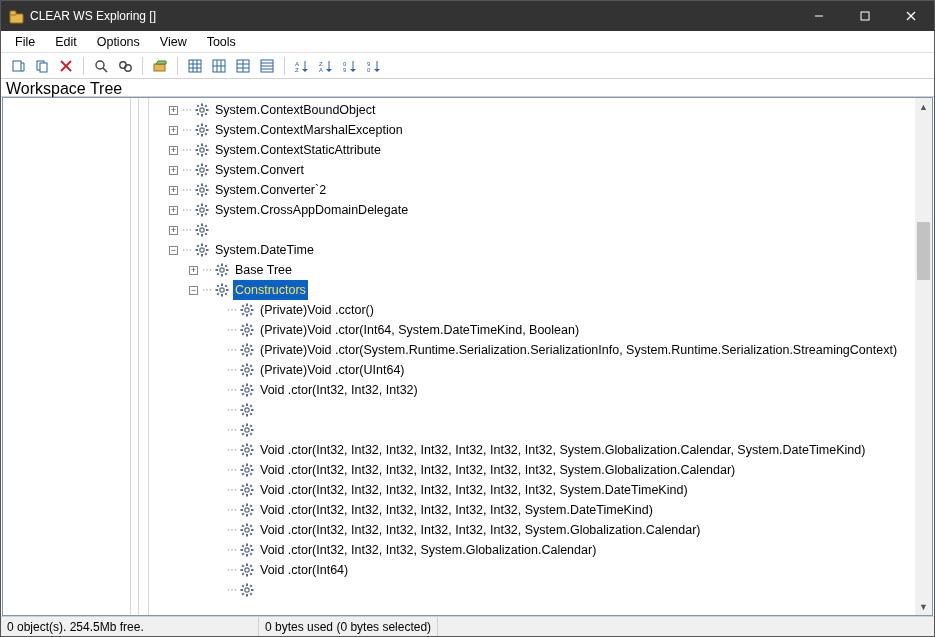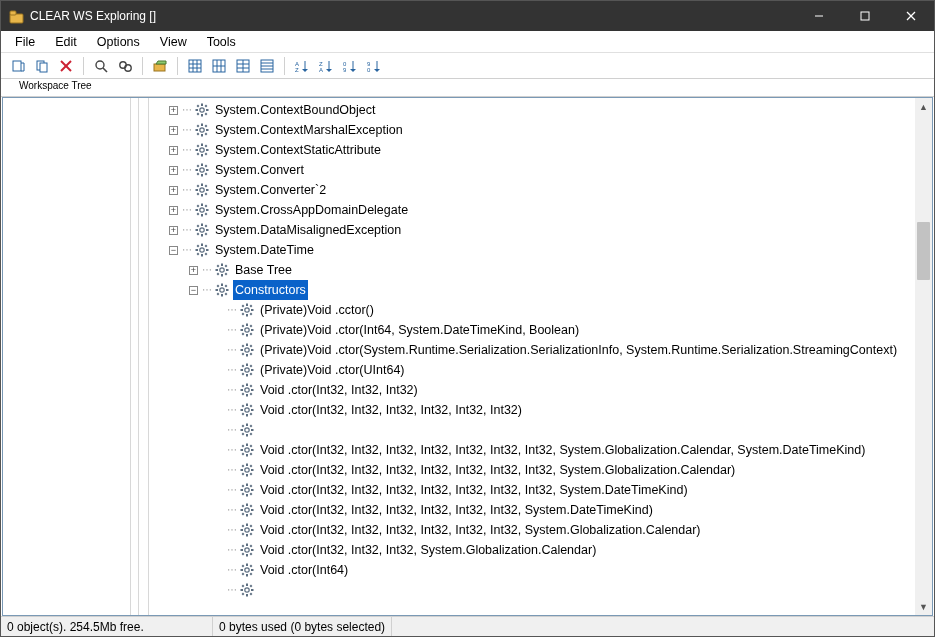--- a/index.html
+++ b/index.html
@@ -11,46 +11,46 @@
   .winbtns { display: flex; height: 100%; }
   .winbtn { width: 46px; display:flex; align-items:center; justify-content:center; color:#fff; font-size:11px; font-family: "Segoe UI Symbol", sans-serif; }
   
   .menubar { height: 22px; background:#fff; display:flex; align-items:center; padding: 7px 4px; font-size:12.5px; border-bottom:1px solid #e0e0e0; }
   .menuitem { padding: 2px 10px; }
   
   .toolbar { height: 26px; background:#fff; display:flex; align-items:center; padding:0 6px; gap:2px; border-bottom:1px solid #d0d0d0; }
   .tbtn { width:22px; height:22px; display:flex; align-items:center; justify-content:center; border-radius:2px; }
   .tsep { width:1px; height:18px; background:#d0d0d0; margin:0 4px; }
   
-  .panel-label { height:18px; font-size:10px; padding:1px 18px; background:#fff; border-bottom:1px solid #d0d0d0; }
+  .panel-label { height:18px; font-size:16px; padding:1px 5px; background:#fff; border-bottom:1px solid #d0d0d0; }
   
   .tree-area { position:relative; height: calc(637px - 30px - 22px - 26px - 18px - 20px - 2px); background:#fff; border:1px solid #7a99b5; margin:0 1px; overflow:hidden; }
   .tree-scroll { position:absolute; right:0; top:0; bottom:0; width:17px; background:#f0f0f0; }
   .tree-scroll .thumb { position:absolute; left:2px; right:2px; top:124px; height:58px; background:#c2c2c2; border-radius:1px; }
   .tree-scroll .arrow { position:absolute; left:0; right:0; height:17px; display:flex; align-items:center; justify-content:center; font-size:9px; color:#555; }
   .tree-scroll .arrow.up { top:0; }
   .tree-scroll .arrow.down { bottom:0; }
   
   .tree-body { position:absolute; left:0; right:17px; top:0; bottom:0; overflow:visible; }
   .vgutter { position:absolute; top:0; bottom:0; background:#fff; border-right:1px solid #d8d8d8; }
   .vg1 { left:0; width:128px; }
   .vg2 { left:128px; width:8px; }
   .vg3 { left:136px; width:10px; }
   
   .tree-rows { position:absolute; left:146px; right:0; top:2px; font-size:12.5px; line-height:20px; color:#000; }
   .row { display:flex; align-items:center; height:20px; white-space:nowrap; gap:4px; }
   .toggle { width:9px; height:9px; border:1px solid #888; display:flex; align-items:center; justify-content:center; font-size:9px; line-height:1; color:#444; background:#fff; flex:0 0 auto; }
   .dots { color:#999; font-size:10px; letter-spacing:-1px; }
   .gear { display:inline-flex; width:14px; height:14px; align-items:center; justify-content:center; flex:0 0 auto; }
   .lbl { padding:0 2px; }
-  .lbl.selected { background:#0a62c9; color:#ffffff; }
+  .lbl.selected { background:#0a62c9; color:#fde047; }
   
   .statusbar { height:20px; background:#f0f0f0; display:flex; align-items:center; font-size:12px; border-top:1px solid #d0d0d0; }
   .statusbar .cell { padding:0 6px; height:100%; display:flex; align-items:center; border-right:1px solid #d0d0d0; }
-  .statusbar .cell.left { width:212px; }
+  .statusbar .cell.left { width:258px; }
 </style>
 </head>
 <body>
 
 <div class="titlebar">
   <span class="app-icon">
     <svg width="15" height="15" viewBox="0 0 15 15">
         <rect x="1" y="5" width="13" height="9" rx="1" fill="#e8b64a" stroke="#9a7420"></rect>
         <rect x="1" y="2" width="6" height="4" rx="1" fill="#e8b64a" stroke="#9a7420"></rect>
       </svg>
@@ -331,21 +331,20 @@
                 <rect x="6" y="11" width="2" height="2.5"></rect>
                 <rect x="0.5" y="6" width="2.5" height="2"></rect>
                 <rect x="11" y="6" width="2.5" height="2"></rect>
                 <rect x="2" y="2" width="2" height="2" transform="rotate(45 3 3)"></rect>
                 <rect x="10" y="2" width="2" height="2" transform="rotate(45 11 3)"></rect>
                 <rect x="2" y="10" width="2" height="2" transform="rotate(45 3 11)"></rect>
                 <rect x="10" y="10" width="2" height="2" transform="rotate(45 11 11)"></rect>
               </g>
             </svg>
           </span>
-          <span class="lbl">System.DataMisalignedException</span>
         </div>
         <div class="row" style="padding-left:20px">
           <span class="toggle">−</span>
           <span class="dots">⋯</span>
           <span class="gear">
             <svg width="14" height="14" viewBox="0 0 14 14">
               <g fill="#5d6e80">
                 <circle cx="7" cy="7" r="2.2" fill="#fff" stroke="#5d6e80" stroke-width="1.2"></circle>
                 <rect x="6" y="0.5" width="2" height="2.5"></rect>
                 <rect x="6" y="11" width="2" height="2.5"></rect>
@@ -505,21 +504,20 @@
                 <rect x="6" y="11" width="2" height="2.5"></rect>
                 <rect x="0.5" y="6" width="2.5" height="2"></rect>
                 <rect x="11" y="6" width="2.5" height="2"></rect>
                 <rect x="2" y="2" width="2" height="2" transform="rotate(45 3 3)"></rect>
                 <rect x="10" y="2" width="2" height="2" transform="rotate(45 11 3)"></rect>
                 <rect x="2" y="10" width="2" height="2" transform="rotate(45 3 11)"></rect>
                 <rect x="10" y="10" width="2" height="2" transform="rotate(45 11 11)"></rect>
               </g>
             </svg>
           </span>
-          <span class="lbl">Void .ctor(Int32, Int32, Int32, Int32, Int32, Int32)</span>
         </div>
         <div class="row" style="padding-left:78px">
           <span class="dots">⋯</span>
           <span class="gear">
             <svg width="14" height="14" viewBox="0 0 14 14">
               <g fill="#5d6e80">
                 <circle cx="7" cy="7" r="2.2" fill="#fff" stroke="#5d6e80" stroke-width="1.2"></circle>
                 <rect x="6" y="0.5" width="2" height="2.5"></rect>
                 <rect x="6" y="11" width="2" height="2.5"></rect>
                 <rect x="0.5" y="6" width="2.5" height="2"></rect>

